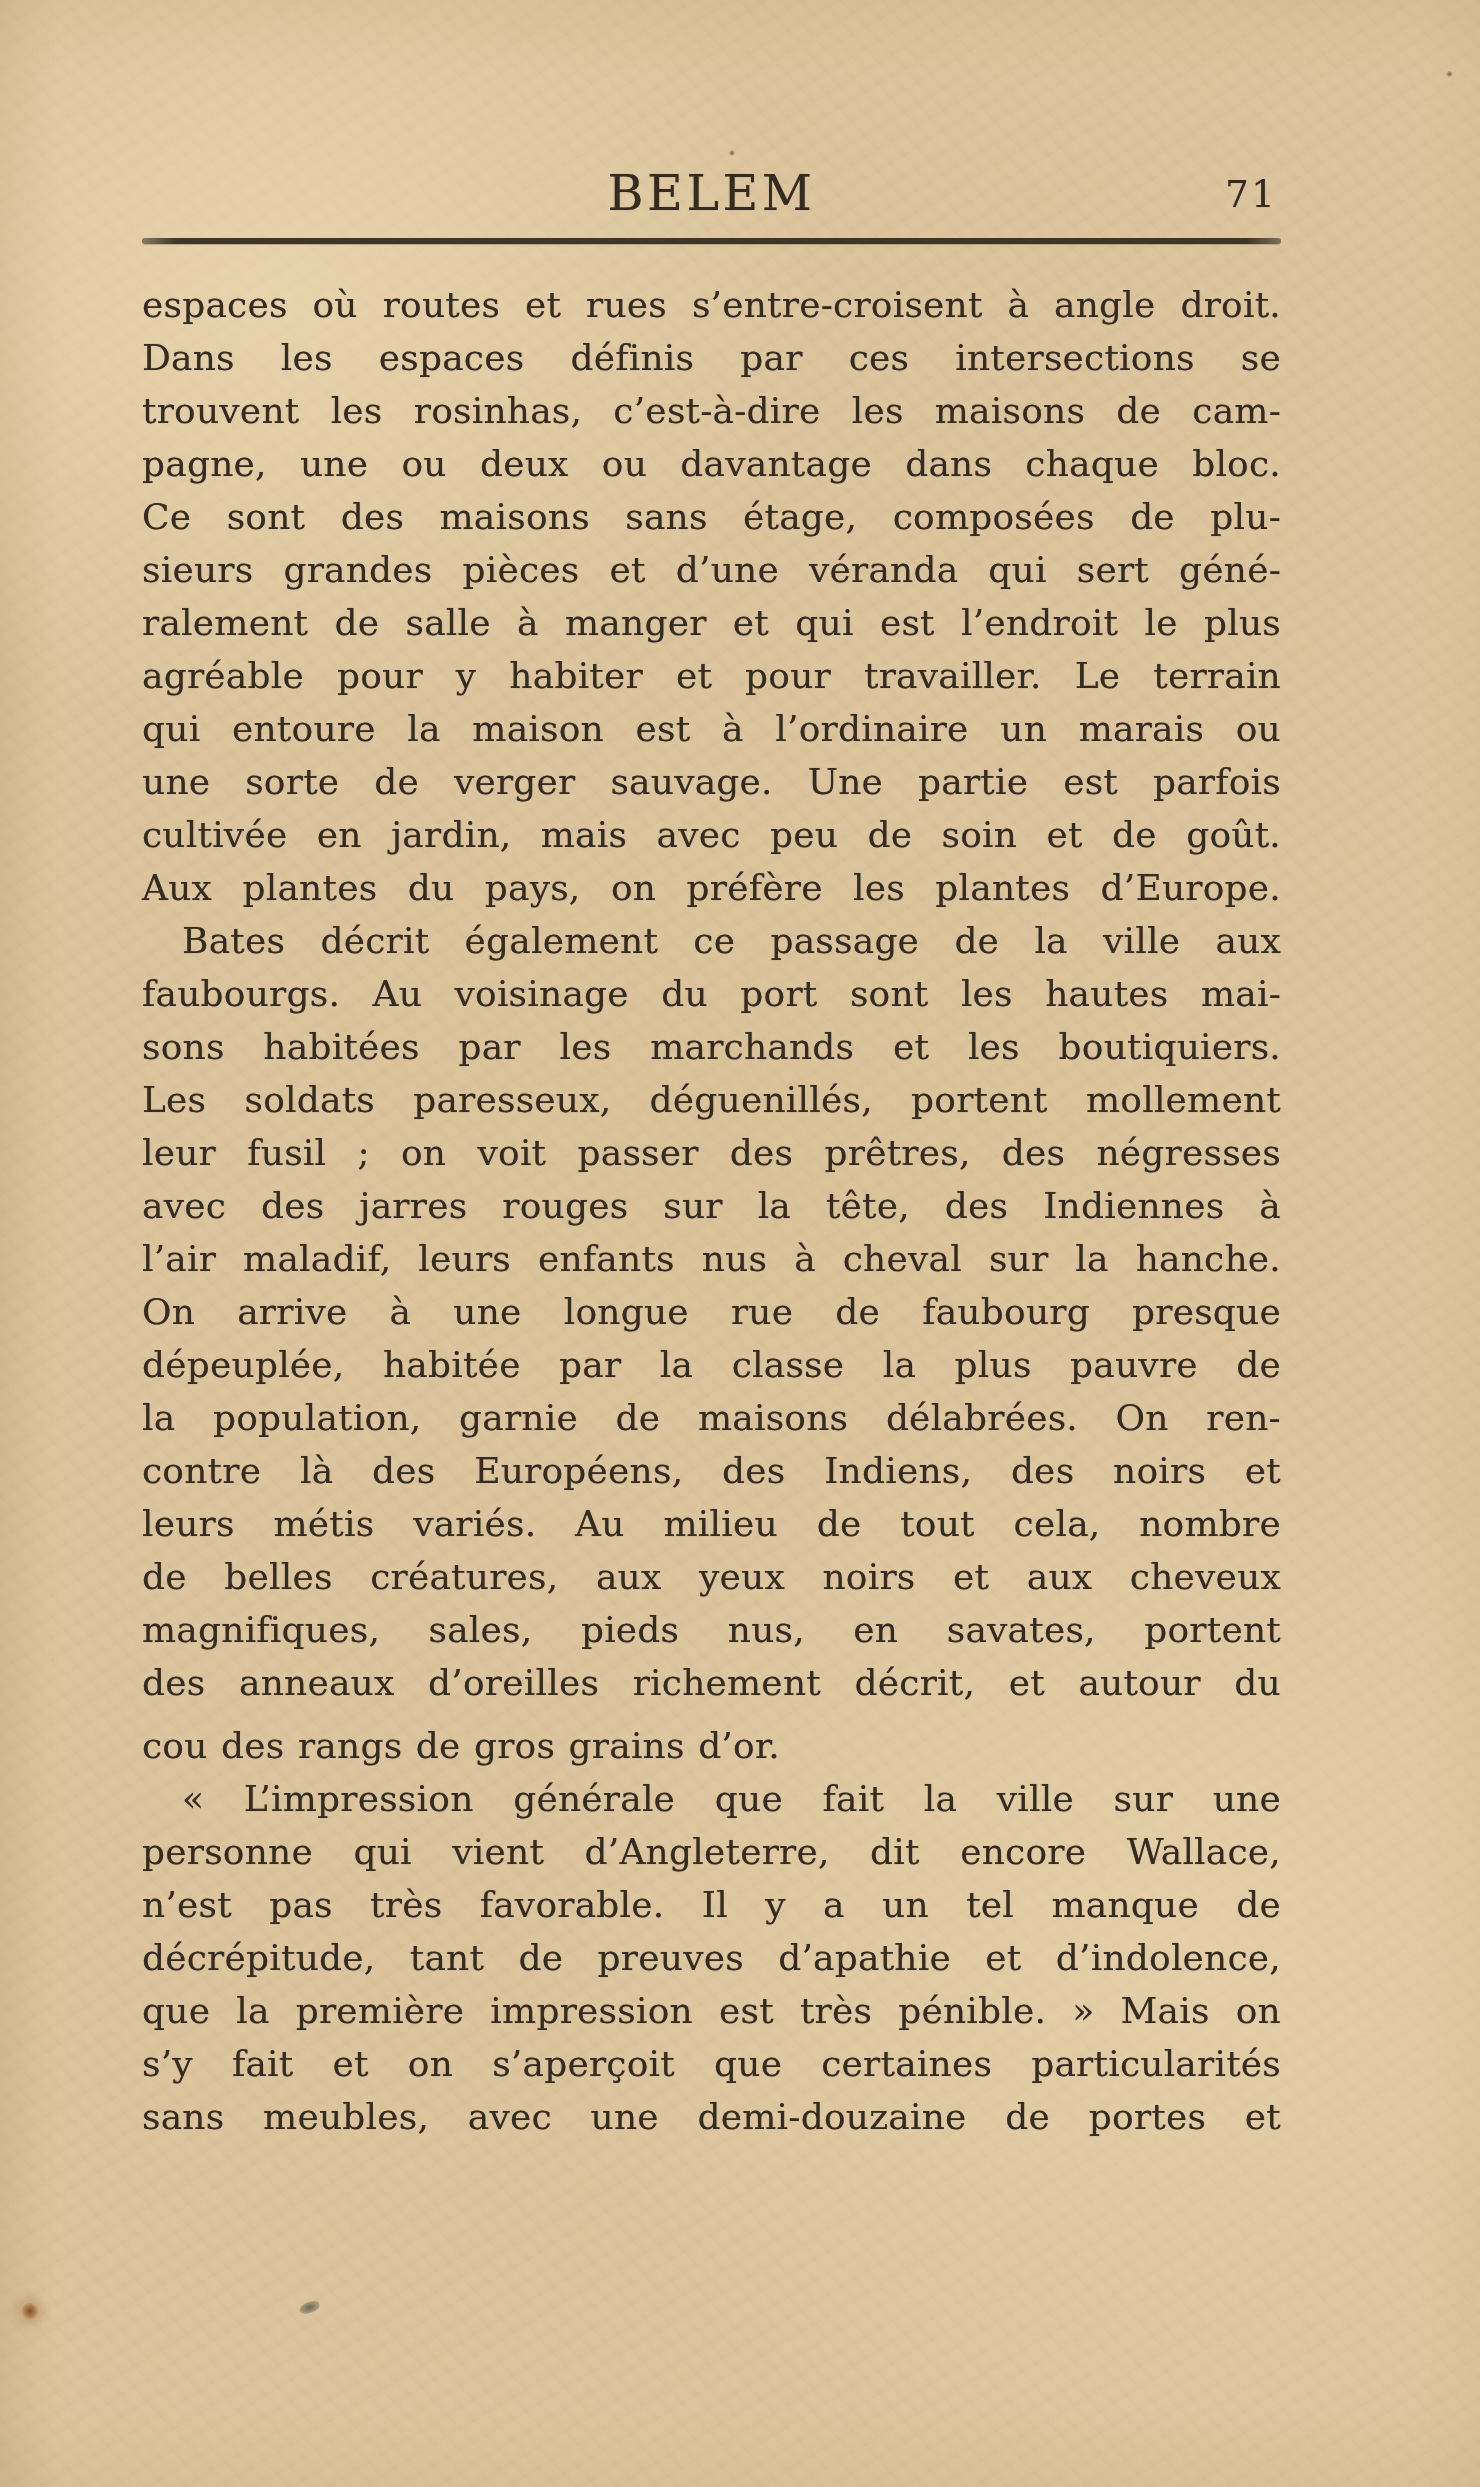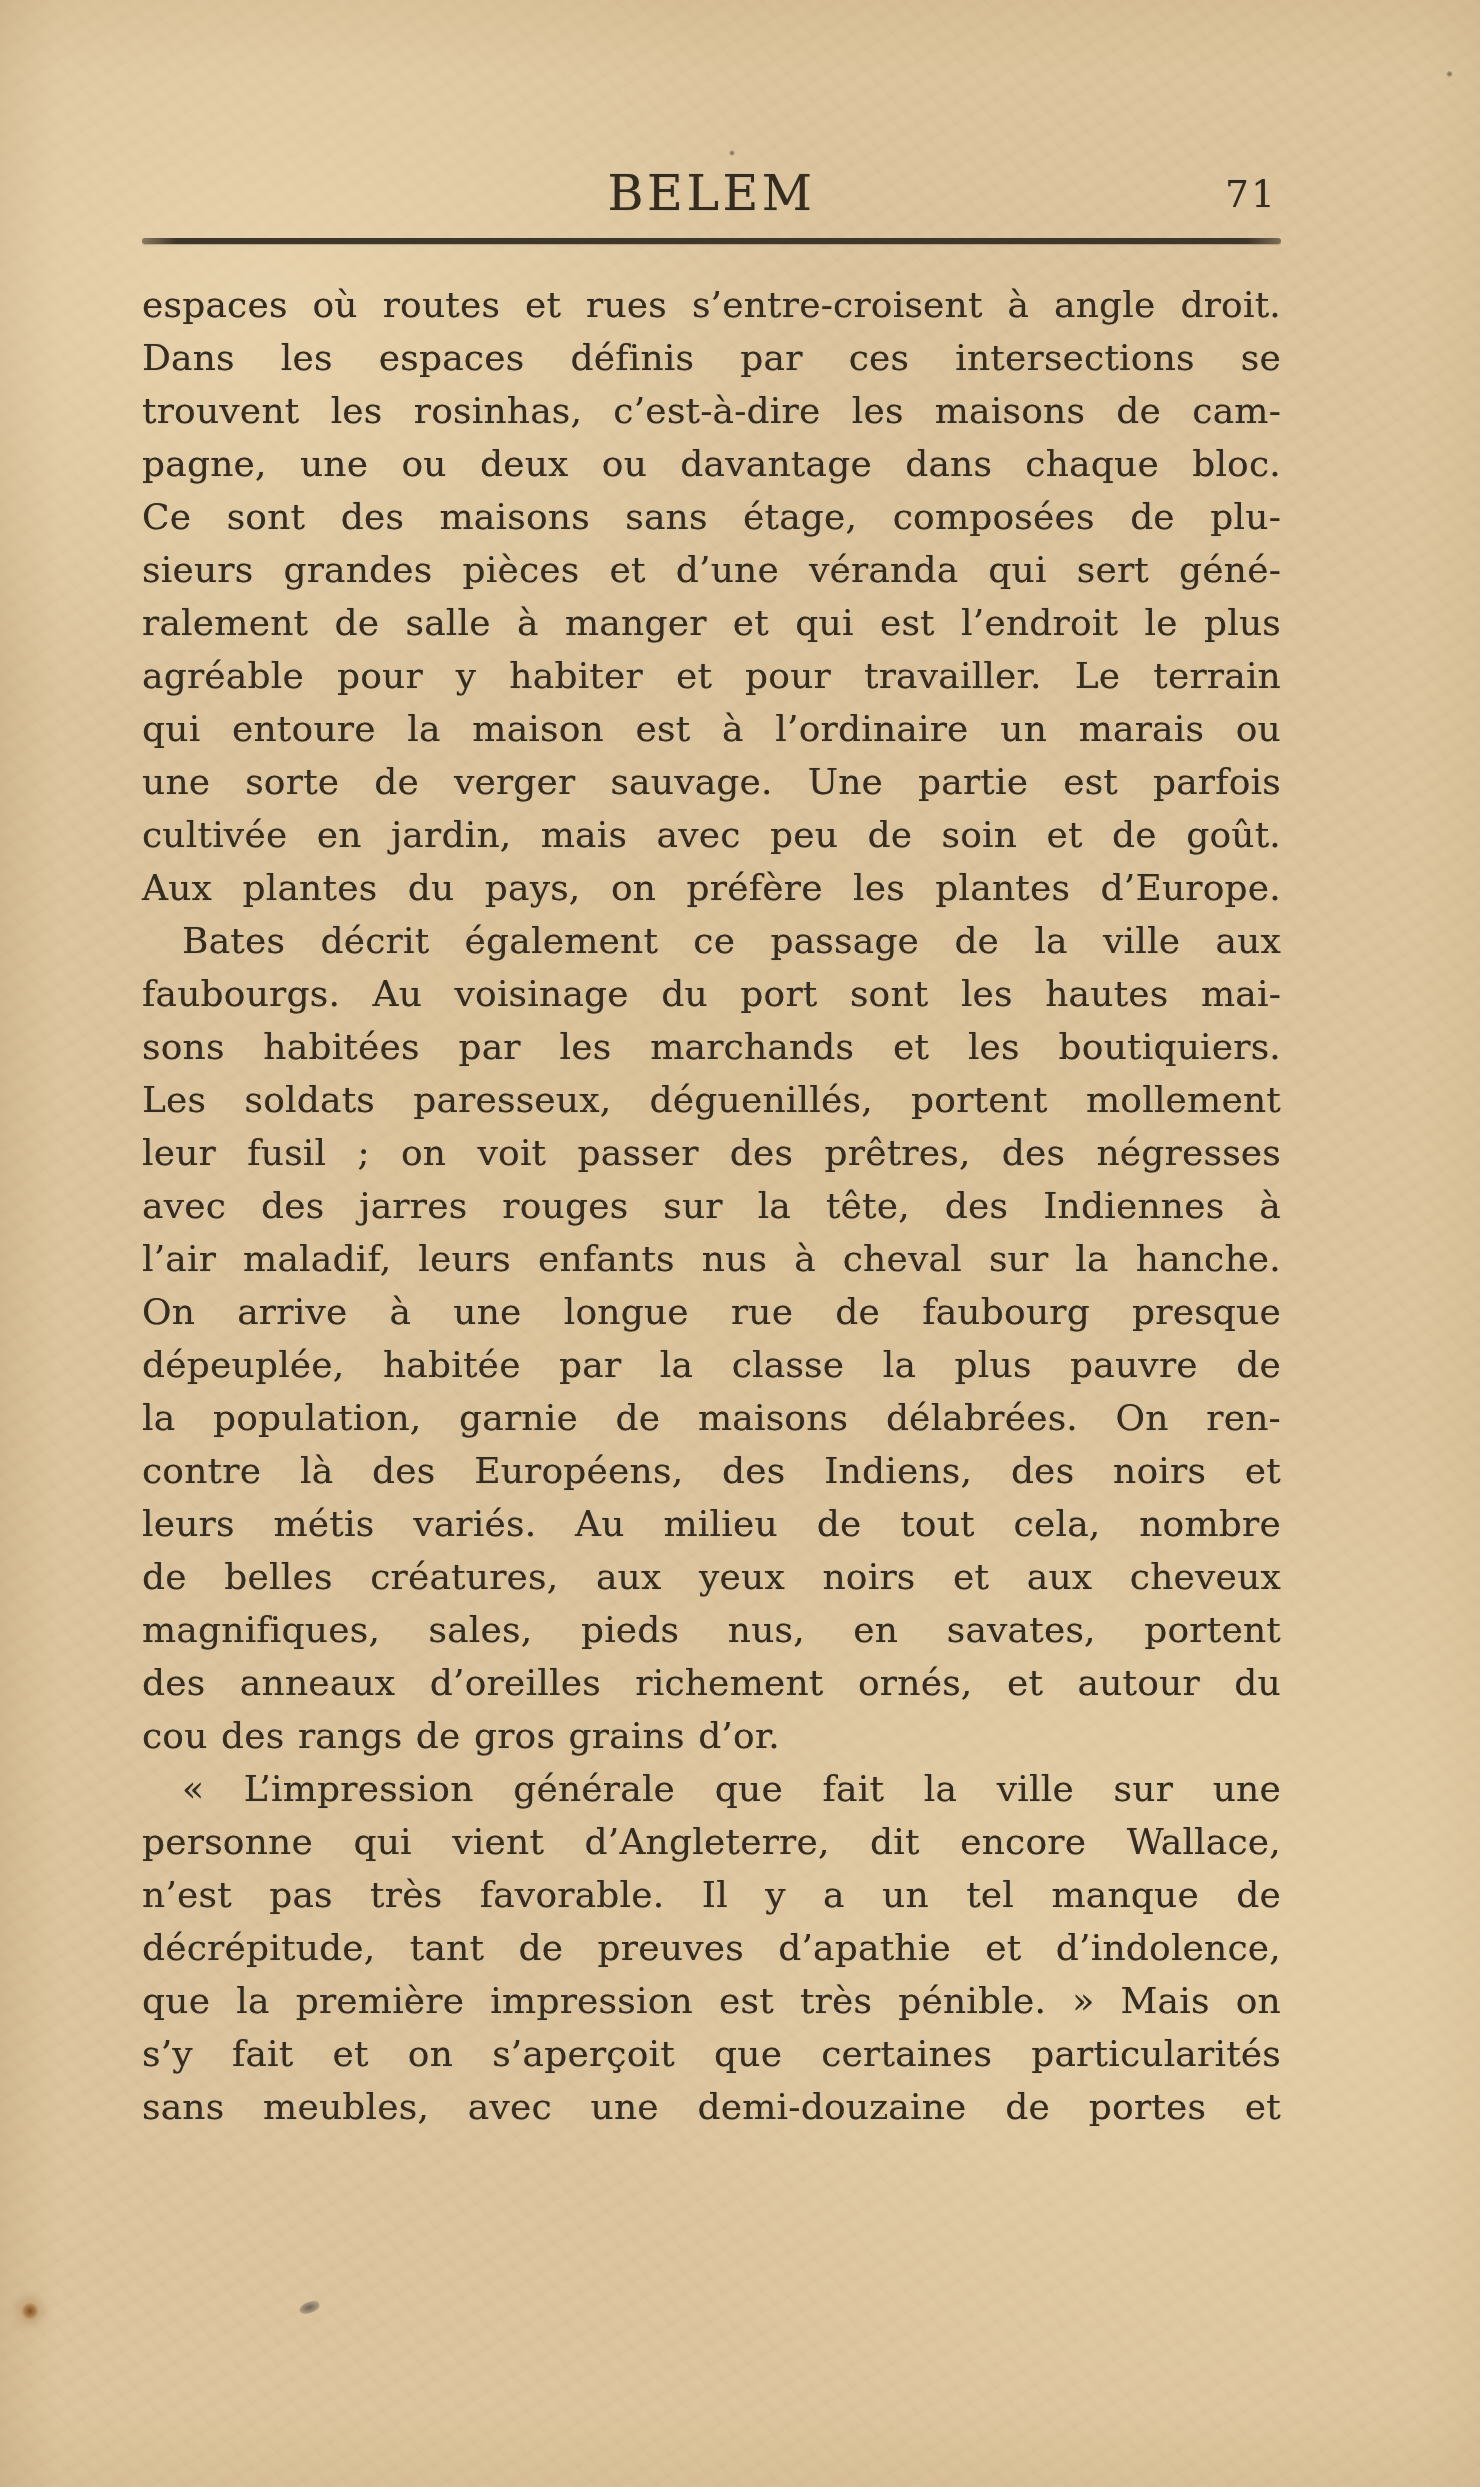--- a/index.html
+++ b/index.html
@@ -93,20 +93,21 @@
     text-align: justify;
     text-align-last: justify;
     text-justify: inter-word;
     white-space: normal;
     height: 53px;
     overflow: visible;
   }
   .body-text .line.last {
     text-align: center;
     text-align-last: left;
+    margin-top: 10px;
   }
   .body-text .line.indent {
     text-indent: 40px;
   }
 
   
   .speck {
     position: absolute;
     border-radius: 50%;
     pointer-events: none;
@@ -167,21 +168,21 @@
       <div class="line">leur fusil ; on voit passer des prêtres, des négresses</div>
       <div class="line">avec des jarres rouges sur la tête, des Indiennes à</div>
       <div class="line">l’air maladif, leurs enfants nus à cheval sur la hanche.</div>
       <div class="line">On arrive à une longue rue de faubourg presque</div>
       <div class="line">dépeuplée, habitée par la classe la plus pauvre de</div>
       <div class="line">la population, garnie de maisons délabrées. On ren-</div>
       <div class="line">contre là des Européens, des Indiens, des noirs et</div>
       <div class="line">leurs métis variés. Au milieu de tout cela, nombre</div>
       <div class="line">de belles créatures, aux yeux noirs et aux cheveux</div>
       <div class="line">magnifiques, sales, pieds nus, en savates, portent</div>
-      <div class="line">des anneaux d’oreilles richement ornés, et autour du</div>
+      <div class="line">des anneaux d’oreilles richement décrit, et autour du</div>
       <div class="line last">cou des rangs de gros grains d’or.</div>
       <div class="line indent">« L’impression générale que fait la ville sur une</div>
       <div class="line">personne qui vient d’Angleterre, dit encore Wallace,</div>
       <div class="line">n’est pas très favorable. Il y a un tel manque de</div>
       <div class="line">décrépitude, tant de preuves d’apathie et d’indolence,</div>
       <div class="line">que la première impression est très pénible. » Mais on</div>
       <div class="line">s’y fait et on s’aperçoit que certaines particularités</div>
       <div class="line">sans meubles, avec une demi-douzaine de portes et</div>
     </div>
 

